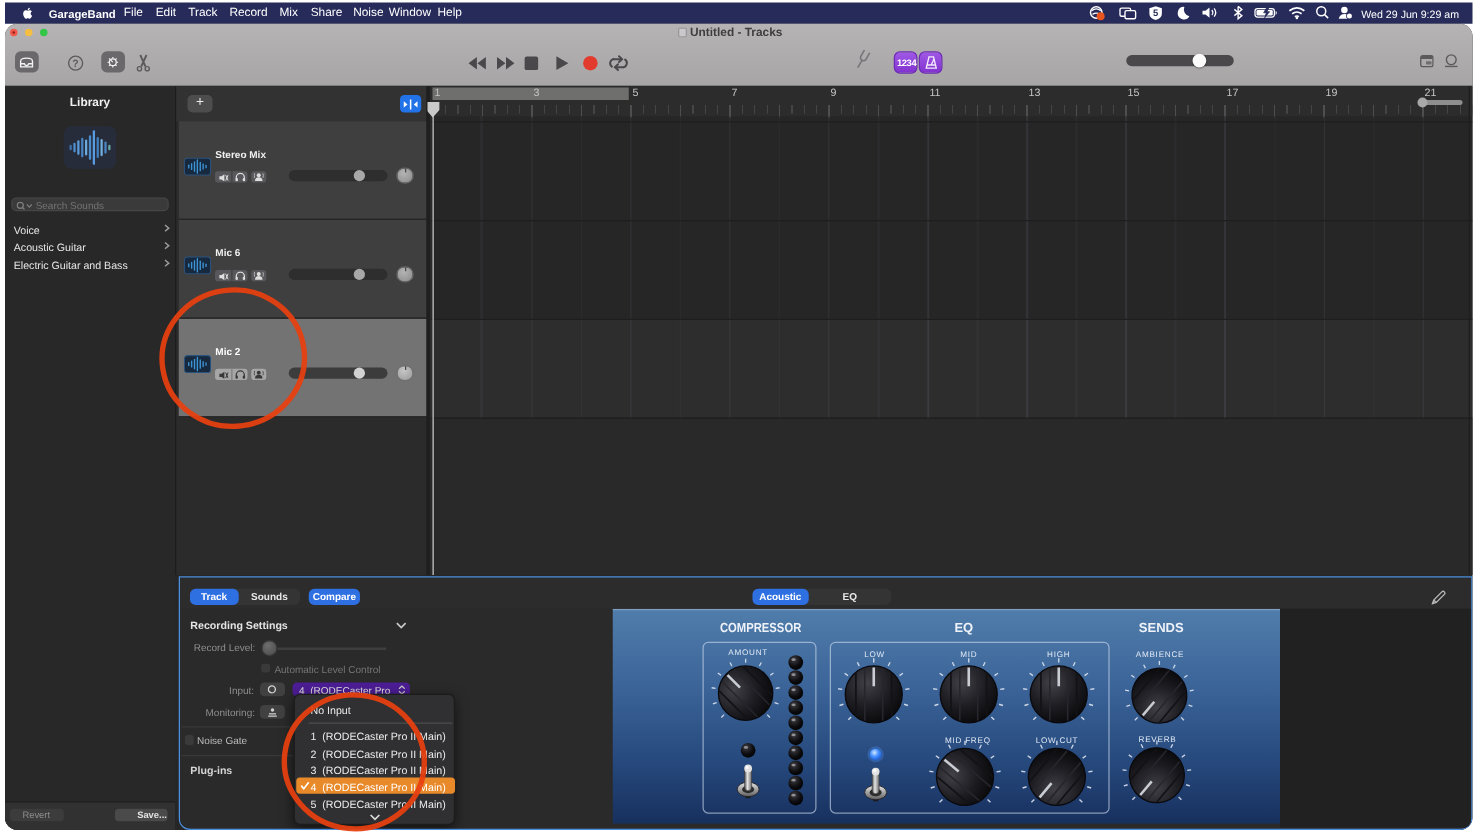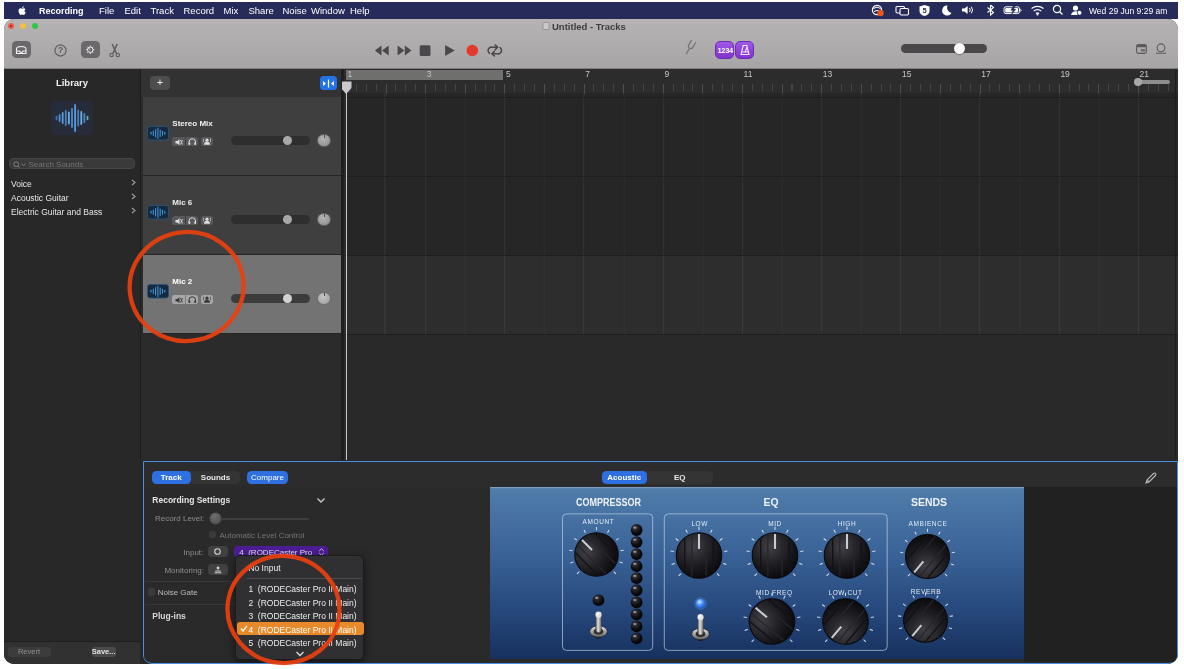--- a/index.html
+++ b/index.html
@@ -23,21 +23,21 @@
   .sel .tbtn { background:#a6a6a6; }
   #bpanel { left:139px; top:442px; width:1035px; height:203px; background:#2c2c2c;
     border:1.5px solid #4a8fe0; border-radius:0 0 9px 9px; overflow:hidden; }
 </style>
 </head>
 <body>
 <div id="menubar" class="abs">
   <svg class="abs" style="left:12.5px;top:3px" width="11" height="11" viewBox="0 0 24 24">
       <path fill="#fff" d="M16.4 12.7c0-2.4 2-3.6 2.1-3.7-1.1-1.7-2.9-1.9-3.5-1.9-1.5-.2-2.9.9-3.7.9-.8 0-1.9-.9-3.2-.9-1.6 0-3.1 1-4 2.4-1.7 2.9-.4 7.3 1.2 9.7.8 1.2 1.8 2.5 3 2.4 1.2 0 1.7-.8 3.1-.8 1.5 0 1.9.8 3.2.8 1.3 0 2.2-1.2 3-2.4.9-1.4 1.3-2.7 1.3-2.8 0 0-2.5-1-2.5-3.7zM14 5.6c.7-.8 1.1-1.9 1-3-1 0-2.1.7-2.8 1.5-.6.7-1.2 1.8-1 2.9 1.1.1 2.2-.6 2.8-1.4z"></path>
     </svg>
-  <span class="mi" style="left:35px;font-weight:bold;font-size:9px;top:3.5px">Recording</span>
+  <span class="mi" style="left:35px;font-weight:bold;font-size:9px;top:3.5px">GarageBand</span>
   <span class="mi" style="left:95px">File</span>
   <span class="mi" style="left:120.5px">Edit</span>
   <span class="mi" style="left:146.5px">Track</span>
   <span class="mi" style="left:179.5px">Record</span>
   <span class="mi" style="left:219.5px">Mix</span>
   <span class="mi" style="left:244.5px">Share</span>
   <span class="mi" style="left:278.5px">Noise</span>
   <span class="mi" style="left:307px">Window</span>
   <span class="mi" style="left:346px">Help</span>
   <svg class="abs" style="left:866px;top:2px" width="310" height="13" viewBox="0 0 310 13">
@@ -185,21 +185,21 @@
         <path d="M1 1 l3 2.5 L1 6" stroke="#9a9a9a" stroke-width="1.2" fill="none"></path>
       </svg>
     <svg class="abs" style="left:127px;top:124px" width="5" height="7" viewBox="0 0 5 7">
         <path d="M1 1 l3 2.5 L1 6" stroke="#9a9a9a" stroke-width="1.2" fill="none"></path>
       </svg>
     <svg class="abs" style="left:127px;top:138px" width="5" height="7" viewBox="0 0 5 7">
         <path d="M1 1 l3 2.5 L1 6" stroke="#9a9a9a" stroke-width="1.2" fill="none"></path>
       </svg>
     <div class="abs" style="left:0;top:571.5px;width:136px;height:23px;background:#313131;border-top:1px solid #1e1e1e"></div>
     <div class="abs" style="left:3.5px;top:578px;width:43px;height:9.5px;background:#3c3c3c;border-radius:3px;text-align:center;font-size:7.5px;color:#8e8e8e;line-height:9.5px">Revert</div>
-    <div class="abs" style="left:87.5px;top:578px;width:24px;height:9.5px;background:#4a4a4a;border-radius:3px;text-align:right;font-size:7.5px;font-weight:bold;color:#e2e2e2;line-height:9.5px">Save...</div>
+    <div class="abs" style="left:87.5px;top:578px;width:42px;height:9.5px;background:#4a4a4a;border-radius:3px;text-align:right;font-size:7.5px;font-weight:bold;color:#e2e2e2;line-height:9.5px">Save...</div>
   </div>
   <div id="headers" class="abs">
     <div class="abs" style="left:0;top:0;width:199.5px;height:28px;background:#323232"></div>
     <div class="abs" style="left:199.5px;top:0;width:3.5px;height:390.5px;background:#1f1f1f"></div>
     <div class="abs" style="left:9px;top:7px;width:20px;height:14px;background:#4d4d4d;border-radius:4px;text-align:center;color:#ececec;font-size:11px;line-height:13px">+</div>
     <div class="abs" style="left:179px;top:7px;width:17px;height:14px;background:#2273e8;border-radius:3.5px">
       <svg class="abs" style="left:2px;top:2.5px" width="13" height="9" viewBox="0 0 13 9">
           <path d="M1 2 l3 2.5 L1 7z" fill="#fff"></path>
           <path d="M12 2 L9 4.5 12 7z" fill="#fff"></path>
           <path d="M6.5 0.5 V8.5" stroke="#fff" stroke-width="1.2"></path>
@@ -356,21 +356,21 @@
       <path d="M-1 0.5 H9.5 V7 L4.2 13 L-1 7z" fill="#c9c9c9"></path>
     </svg>
   </div>
   <div id="bpanel" class="abs">
     <div class="abs" style="left:0;top:25.5px;width:1032px;height:174.5px;background:#2a2a2a"></div>
     <div class="abs" style="left:879.5px;top:25.5px;width:153px;height:174.5px;background:#212121"></div>
 
     <div class="abs" style="left:8px;top:9px;width:88px;height:13.5px;background:#343434;border-radius:4.5px"></div>
     <div class="abs" style="left:8px;top:9px;width:38.5px;height:13.5px;background:#2e6fe1;border-radius:4.5px;text-align:center;font-size:8px;font-weight:bold;color:#fff;line-height:13px">Track</div>
     <div class="abs" style="left:47px;top:9px;width:49px;height:13.5px;text-align:center;font-size:8px;font-weight:bold;color:#e8e8e8;line-height:13px">Sounds</div>
-    <div class="abs" style="left:103px;top:9px;width:41px;height:13.5px;background:#2e6fe1;border-radius:4.5px;text-align:center;font-size:8px;font-weight:normal;color:#fff;line-height:13px">Compare</div>
+    <div class="abs" style="left:103px;top:9px;width:41px;height:13.5px;background:#2e6fe1;border-radius:4.5px;text-align:center;font-size:8px;font-weight:bold;color:#fff;line-height:13px">Compare</div>
     <div class="abs" style="left:457.5px;top:9px;width:111px;height:13.5px;background:#343434;border-radius:4.5px"></div>
     <div class="abs" style="left:457.5px;top:9px;width:45.5px;height:13.5px;background:#2e6fe1;border-radius:4.5px;text-align:center;font-size:8px;font-weight:bold;color:#fff;line-height:13px">Acoustic</div>
     <div class="abs" style="left:503px;top:9px;width:65.5px;height:13.5px;text-align:center;font-size:8px;font-weight:bold;color:#e8e8e8;line-height:13px">EQ</div>
     <svg class="abs" style="left:999.5px;top:10px" width="13" height="13" viewBox="0 0 13 13">
         <path d="M2 11 L3 8 9.5 1.5 a1.4 1.4 0 0 1 2 2 L5 10z M3 8 l2 2" fill="none" stroke="#b8b8b8" stroke-width="1.1"></path>
       </svg>
 
     <div class="abs" style="left:8.3px;top:33.5px;font-size:8.5px;font-weight:bold;color:#e4e4e4">Recording Settings</div>
     <svg class="abs" style="left:172px;top:35.5px" width="10" height="7" viewBox="0 0 10 7">
         <path d="M1.5 1.5 L5 5 8.5 1.5" stroke="#c8c8c8" stroke-width="1.4" fill="none"></path>

